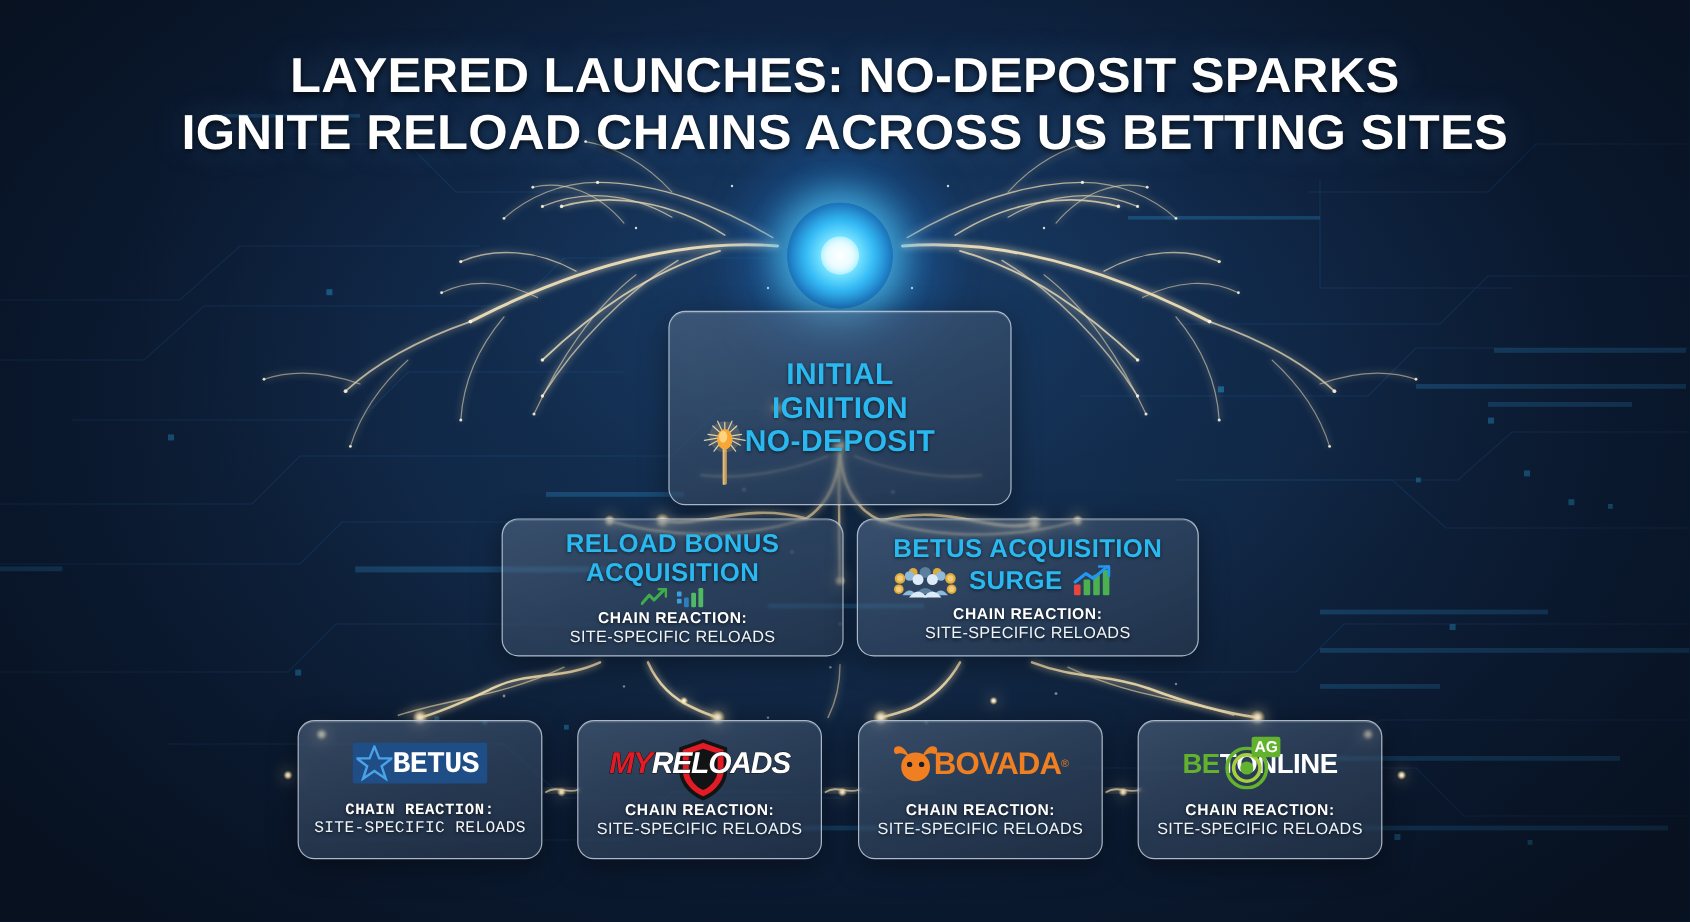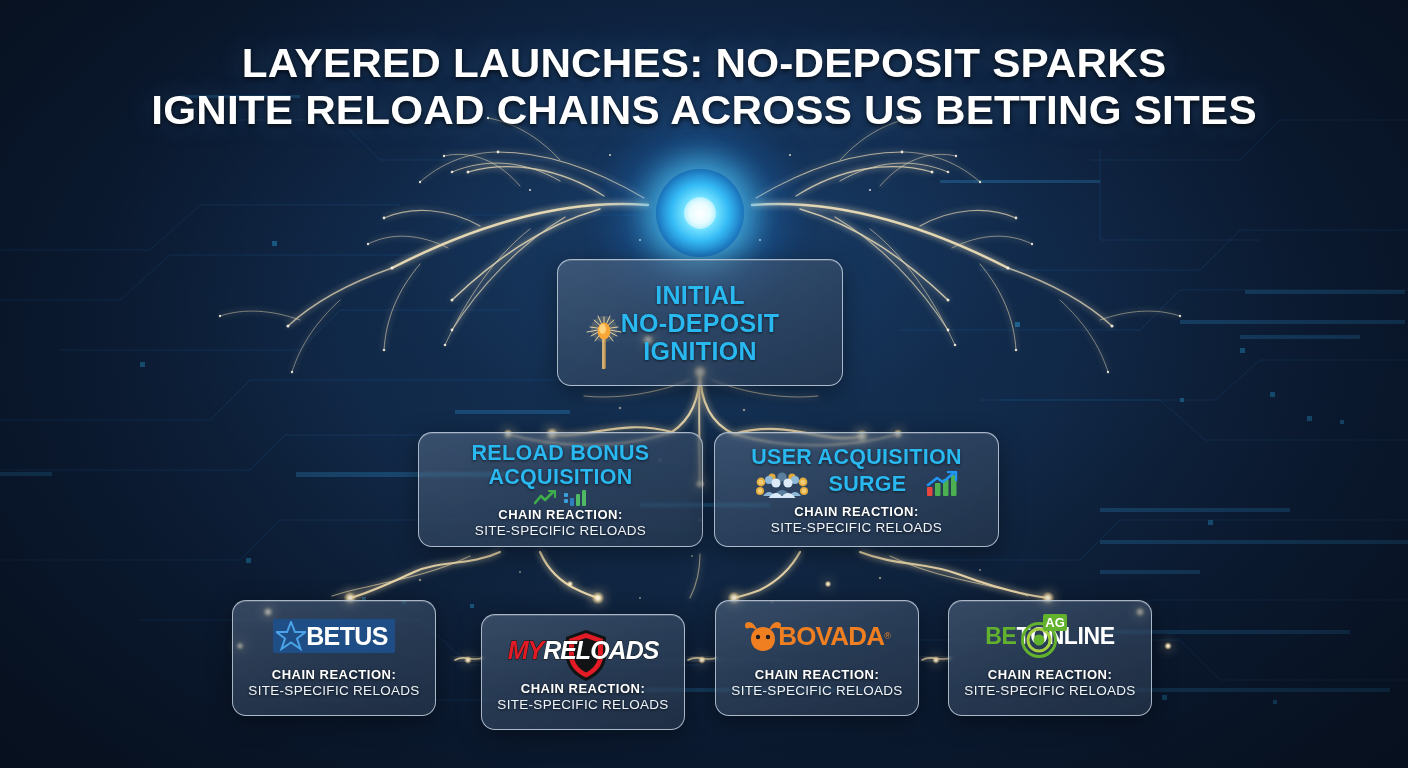--- a/index.html
+++ b/index.html
@@ -88,35 +88,35 @@
     font-weight:800;
     letter-spacing:.3px;
     text-shadow:0 1px 3px rgba(0,0,0,.60);
   }
   .sub-top { color:#ffffff; font-weight:800; font-size:13px; letter-spacing:.5px;
              text-shadow:0 1px 3px rgba(0,0,0,.7); }
   .sub-bot { color:#eef4fa; font-weight:500; font-size:13.5px; letter-spacing:.3px;
              text-shadow:0 1px 3px rgba(0,0,0,.7); margin-top:1px; }
 
   
-  #node-root { left:557px; top:259px; width:286px; height:127px; }
+  #node-root { left:557px; top:259px; width:286px; height:162px; }
   #node-root .headline { font-size:25px; line-height:28px; }
   #node-root .match { position:absolute; left:22px; bottom:12px; }
 
   
   .tier2 { width:285px; height:115px; top:432px; }
   #node-reload { left:418px; }
   #node-user   { left:714px; }
   .tier2 .headline { font-size:21.5px; line-height:24px; }
   .tier2 .icons { display:flex; align-items:center; justify-content:center; gap:8px; }
 
   
   .tier3 { width:204px; height:116px; top:600px; }
-  #node-betus    { left:232px; }
-  #node-mybookie { left:481px;margin-top:14px; }
+  #node-betus    { left:248px;font-family:Liberation Mono, monospace; }
+  #node-mybookie { left:481px; }
   #node-bovada   { left:715px; }
   #node-betonline{ left:948px; }
   .logo-wrap { height:36px; display:flex; align-items:center; justify-content:center; margin-bottom:13px; }
 
   
   .lg-betus { display:flex; align-items:center; background:#1f4e86; padding:2px 7px 2px 3px; border-radius:2px; }
   .lg-betus .txt { color:#fff; font-weight:800; font-size:25px; letter-spacing:-.6px; line-height:1; }
 
   .lg-mybookie { position:relative; display:flex; align-items:center; }
   .lg-mybookie .shield { position:absolute; left:56px; top:-9px; z-index:1; }
@@ -378,22 +378,22 @@
   </div>
 
   <h1 id="title">
     <span class="ln">LAYERED LAUNCHES: NO-DEPOSIT SPARKS</span>
     <span class="ln">IGNITE RELOAD CHAINS ACROSS US BETTING SITES</span>
   </h1>
 
   <div class="card" id="node-root">
     <div class="headline">
       <div>INITIAL</div>
+      <div>IGNITION</div>
       <div>NO-DEPOSIT</div>
-      <div>IGNITION</div>
     </div>
     <svg class="match" width="48" height="58" viewBox="0 0 48 58">
       <g stroke="#ffe9b4" stroke-width="1" opacity=".85" stroke-linecap="round">
         <path d="M24 14 L24 2"></path>
           <path d="M24 14 L34 5"></path>
           <path d="M24 14 L38 12"></path>
         <path d="M24 14 L37 21"></path>
           <path d="M24 14 L33 26"></path>
           <path d="M24 14 L14 5"></path>
         <path d="M24 14 L10 12"></path>
@@ -429,22 +429,22 @@
         <rect x="12" y="5" width="4" height="12" rx="1" fill="#4fba63"></rect>
         <rect x="18" y="1" width="4" height="16" rx="1" fill="#4fba63"></rect>
       </svg>
     </div>
     <div class="sub-top">CHAIN REACTION:</div>
     <div class="sub-bot">SITE-SPECIFIC RELOADS</div>
   </div>
 
   <div class="card tier2" id="node-user">
     <div class="headline">
-      <div>USER ACQUISITION</div>
-      <div style="display:flex;align-items:center;justify-content:center;gap:20px;">
+      <div>BETUS ACQUISITION</div>
+      <div style="display:flex;align-items:center;justify-content:flex-start;gap:9px;">
         <svg width="54" height="30" viewBox="0 0 54 30">
           <g fill="#e0ab3c">
             <circle cx="6" cy="13" r="4.4"></circle>
               <circle cx="5" cy="22" r="4"></circle>
             <circle cx="48" cy="13" r="4.4"></circle>
               <circle cx="49" cy="22" r="4"></circle>
             <circle cx="17" cy="8" r="3.6"></circle>
               <circle cx="37" cy="8" r="3.6"></circle>
           </g>
           <g fill="#f2cc74">

